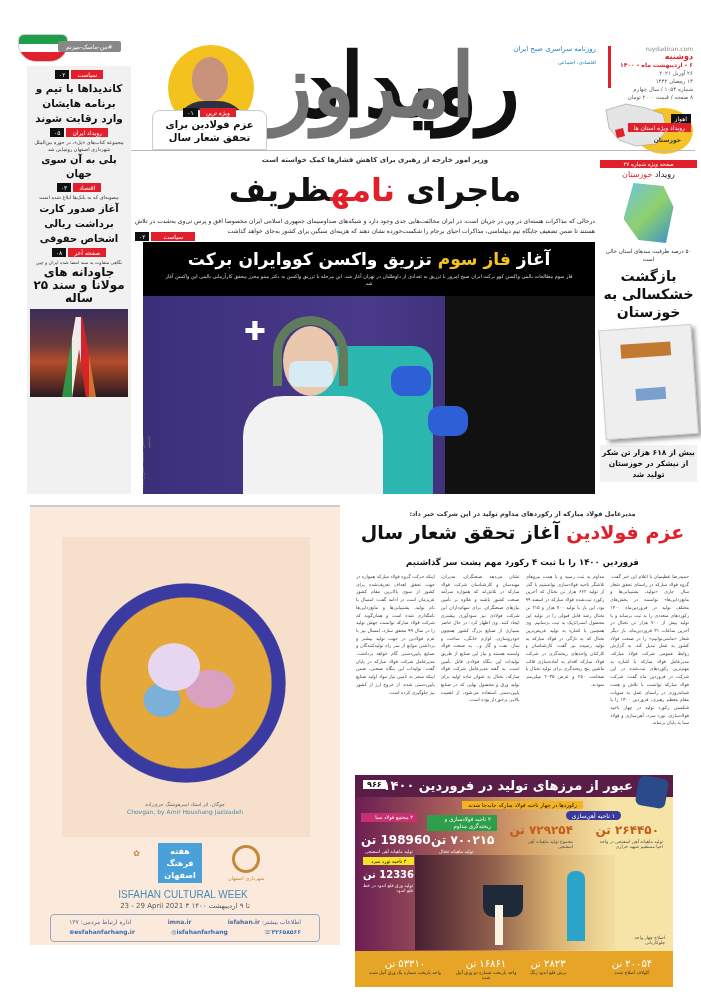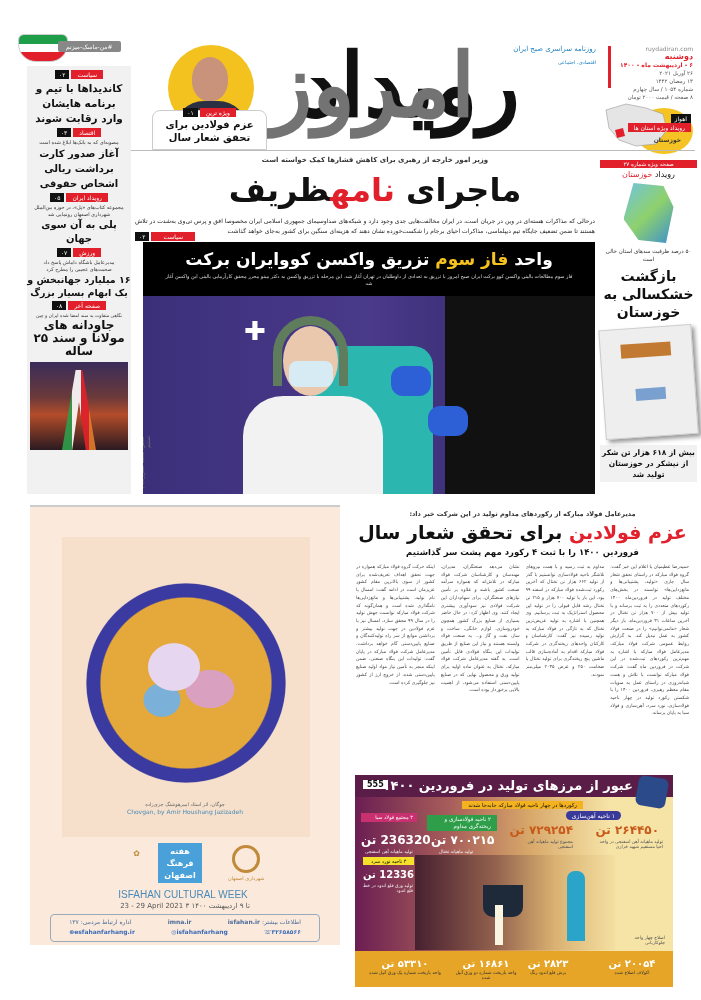--- a/index.html
+++ b/index.html
@@ -102,21 +102,21 @@
   #ad .dates { position:absolute; left: 0; width: 310px; top: 395px; text-align: center; direction: ltr; font-size: 7px; color: #555; }
   #ad .contact { position:absolute; left: 20px; top: 407px; width: 270px; height: 28px; border: 1px solid #9ab; border-radius: 4px; font-size: 6px; color: #4a6a9a; }
   #ad .contact .r1 { display:flex; justify-content: space-around; margin-top: 3px; direction: rtl; }
   #ad .contact .r2 { display:flex; justify-content: space-around; margin-top: 3px; direction: ltr; font-weight: bold; color: #3a6ab8; }
 
   
   #article { left: 350px; top: 505px; width: 345px; height: 260px; }
   #article .kick { text-align: center; font-size: 6.5px; font-weight: bold; color: #333; margin-top: 5px; }
   #article .head { text-align: center; font-size: 19px; font-weight: 900; line-height: 28px; }
   #article .head .red { color: #e2202b; }
-  #article .sub { text-align: center; font-size: 8.5px; font-weight: bold; margin-top: 1px; }
+  #article .sub { text-align: center; font-size: 8.5px; font-weight: bold; margin-top: 11px; }
   #article .cols { display: flex; gap: 6px; margin-top: 6px; padding: 0 6px; }
   #article .col { flex: 1; font-size: 4.6px; line-height: 7.7px; color: #444; text-align: justify; height: 190px; overflow: hidden; }
 
   
   #info { left: 355px; top: 775px; width: 318px; height: 212px; background: linear-gradient(90deg,#6b1e52 0%, #a85e5a 30%, #d8a86a 55%, #f6e3a6 80%); overflow: hidden; }
   #info .top { position:absolute; left: 0; top: 0; width: 318px; height: 22px; background: #5a1d48; }
   #info .title { position:absolute; right: 40px; top: 3px; font-size: 13px; font-weight: 900; color: #fff; }
   #info .logo { position:absolute; left: 8px; top: 5px; background: #fff; color: #111; font-size: 8px; font-weight: bold; padding: 0 4px; }
   #info .badge { position:absolute; right: 6px; top: 2px; width: 30px; height: 30px; background: #2a4a8a; border-radius: 6px; transform: rotate(10deg); }
   #info .sub { position:absolute; right: 90px; top: 26px; background: #f5b21f; color: #111; font-size: 5.5px; padding: 1px 6px; }
@@ -126,21 +126,21 @@
   #info .num { position:absolute; font-size: 12px; font-weight: 900; color: #fff; }
   #info .num.o { color: #c75a1a; }
   #info .nlab { position:absolute; font-size: 4.5px; color: #555; }
   #info .z2 { position:absolute; left: 8px; top: 82px; background: #f5e02a; color: #111; font-size: 5px; padding: 1px 8px; }
   #info .scene { position:absolute; left: 60px; top: 80px; width: 200px; height: 95px; background: linear-gradient(90deg,#3a1a2a,#8a5a4a 40%,#d8b070 70%,#f3dea0); opacity: .85; }
   #info .ladle { position:absolute; left: 128px; top: 110px; width: 40px; height: 32px; background: #1e2a3a; border-radius: 0 0 10px 10px; }
   #info .pour { position:absolute; left: 140px; top: 130px; width: 8px; height: 40px; background: #f8f4e0; }
   #info .worker { position:absolute; left: 212px; top: 96px; width: 18px; height: 70px; background: #2aa4c8; border-radius: 8px 8px 0 0; }
   #info .bottom { position:absolute; left: 0; top: 176px; width: 318px; height: 36px; background: #e6a526; }
   #info .bottom .cell { position:absolute; top: 6px; text-align: center; font-size: 4.5px; color: #333; }
-  #info .bottom .cell b { display:block; font-size: 10px; color: #fff; font-weight: 700; line-height: 13px; }
+  #info .bottom .cell b { display:block; font-size: 10px; color: #fff; font-weight: 400; line-height: 13px; }
 </style>
 </head>
 <body>
 
 <div class="abs" id="maskbadge">
   <div class="mask"></div>
   <div class="pill">#من-ماسک-میزنم</div>
 </div>
 
 <div class="abs" id="logo">
@@ -188,41 +188,33 @@
 <div class="abs" id="leftcol">
   <div>
     <div class="tagrow">
         <span class="red-tag">سیاست</span>
         <span class="blk-tag">۰۲</span>
       </div>
     <div class="hd" style="font-size:10.5px;line-height:15px;padding:0 4px;">کاندیداها با تیم و برنامه هایشان وارد رقابت شوند</div>
   </div>
   <div>
     <div class="tagrow">
+        <span class="red-tag">رویداد ایران</span>
+        <span class="blk-tag">۰۵</span>
+      </div>
+    <div class="small" style="font-size:5px;line-height:7px;padding:0 2px;">مجموعه کتاب‌های «پل»، در حوزه بین‌الملل شهرداری اصفهان رونمایی شد</div>
+    <div class="hd" style="font-size:10px;line-height:14px;">پلی به آن سوی جهان</div>
+  </div>
+  <div>
+    <div class="tagrow">
         <span class="red-tag">اقتصاد</span>
         <span class="blk-tag">۰۳</span>
       </div>
     <div class="small" style="font-size:5px;line-height:7px;">مصوبه‌ای که به بانک‌ها ابلاغ شده است</div>
     <div class="hd" style="font-size:10px;line-height:15px;padding:0 8px;">آغاز صدور کارت برداشت ریالی اشخاص حقوقی</div>
-  </div>
-  <div>
-    <div class="tagrow">
-        <span class="red-tag">رویداد ایران</span>
-        <span class="blk-tag">۰۵</span>
-      </div>
-    <div class="small" style="font-size:5px;line-height:7px;padding:0 2px;">مجموعه کتاب‌های «پل»، در حوزه بین‌الملل شهرداری اصفهان رونمایی شد</div>
-    <div class="hd" style="font-size:10px;line-height:14px;">پلی به آن سوی جهان</div>
-  </div>
-  <div>
-    <div class="tagrow">
-        <span class="red-tag">ورزش</span>
-        <span class="blk-tag">۰۷</span>
-      </div>
-    <div class="small" style="font-size:5px;line-height:7px;padding:0 6px;">مدیرعامل باشگاه داماش پاسخ داد صحبت‌های عجیبی را مطرح کرد</div>
-    <div class="hd" style="font-size:9.5px;line-height:13px;">۱۶ میلیارد جهانبخش و یک ابهام بسیار بزرگ</div>
   </div>
   <div>
     <div class="tagrow">
         <span class="red-tag">صفحه آخر</span>
         <span class="blk-tag">۰۸</span>
       </div>
     <div class="small" style="font-size:4.6px;line-height:7px;">نگاهی متفاوت به سند امضا شده ایران و چین</div>
     <div class="hd" style="font-size:12px;line-height:13px;">جاودانه های مولانا و سند ۲۵ ساله</div>
     <div class="photo">
         <div class="tower"></div>
@@ -236,21 +228,21 @@
   <span class="red">نامه</span><span>ظریف</span>
 </div>
 <div class="abs" id="lede">درحالی که مذاکرات هسته‌ای در وین در جریان است، در ایران مخالفت‌هایی جدی وجود دارد و شبکه‌های صداوسیمای جمهوری اسلامی ایران مخصوصا افق و پرس تی‌وی به‌شدت در تلاش هستند تا ضمن تضعیف جایگاه تیم دیپلماسی، مذاکرات احیای برجام را شکست‌خورده نشان دهند که هزینه‌ای سنگین برای کشور به‌جای خواهد گذاشت</div>
 <div class="abs" id="ledetags">
   <span class="blk-tag">۰۲</span>
   <span class="red-tag" style="padding:1px 12px;">سیاست</span>
 </div>
 
 <div class="abs" id="photoblk">
   <div class="ph">
-    <span>واحد</span>
+    <span>آغاز</span>
     <span class="y">فاز سوم</span>
     <span>تزریق واکسن کووایران برکت</span>
   </div>
   <div class="cap">فاز سوم مطالعات بالینی واکسن کوو برکت ایران صبح امروز با تزریق به تعدادی از داوطلبان در تهران آغاز شد. این مرحله با تزریق واکسن به دکتر مینو محرز محقق کارآزمایی بالینی این واکسن آغاز شد</div>
   <div class="img">
     <div class="logo">✚</div>
     <div class="chair"></div>
     <div class="person">
       <div class="coat"></div>
       <div class="face"></div>
@@ -306,47 +298,47 @@
       <span><span>◎</span><span>isfahanfarhang</span></span>
       <span><span>☏</span><span>۳۲۶۵۸۵۶۶</span></span>
     </div>
   </div>
 </div>
 
 <div class="abs" id="article">
   <div class="kick">مدیرعامل فولاد مبارکه از رکوردهای مداوم تولید در این شرکت خبر داد:</div>
   <div class="head">
     <span class="red">عزم فولادین</span>
-    <span>برای تحقق شعار سال</span>
+    <span>آغاز تحقق شعار سال</span>
   </div>
   <div class="sub">فروردین ۱۴۰۰ را با ثبت ۴ رکورد مهم پشت سر گذاشتیم</div>
   <div class="cols">
     <div class="col">حمیدرضا عظیمیان با اعلام این خبر گفت: گروه فولاد مبارکه در راستای تحقق شعار سال جاری «تولید، پشتیبانی‌ها و مانع‌زدایی‌ها» توانسته در بخش‌های مختلف تولید در فروردین‌ماه ۱۴۰۰ رکوردهای متعددی را به ثبت برساند و با تولید بیش از ۷۰۰ هزار تن تختال در آخرین ساعات ۳۱ فروردین‌ماه، بار دیگر شعار «مانمی‌توانیم» را در صنعت فولاد کشور به عمل تبدیل کند. به گزارش روابط عمومی شرکت فولاد مبارکه، مدیرعامل فولاد مبارکه با اشاره به مهم‌ترین رکوردهای ثبت‌شده در این شرکت در فروردین ماه گفت: شرکت فولاد مبارکه توانست با تلاش و همت شبانه‌روزی در راستای عمل به منویات مقام معظم رهبری، فروردین ۱۴۰۰ را با شکستن رکورد تولید در چهار ناحیه فولادسازی، نورد سرد، آهن‌سازی و فولاد سبا به پایان برساند.</div>
     <div class="col">مداوم به ثبت رسید و با همت نیروهای تلاشگر ناحیه فولادسازی توانستیم با گذر از تولید ۶۶۲ هزار تن تختال که آخرین رکورد ثبت‌شده فولاد مبارکه در اسفند ۹۹ بود، این بار با تولید ۷۰۰ هزار و ۲۱۵ تن تختال رشد قابل قبولی را در تولید این محصول استراتژیک به ثبت برسانیم. وی همچنین با اشاره به تولید عریض‌ترین تختال که به تازگی در فولاد مبارکه به تولید رسیده نیز گفت: کارشناسان و کارکنان واحدهای ریخته‌گری در شرکت فولاد مبارکه اقدام به آماده‌سازی قالب ماشین پنج ریخته‌گری برای تولید تختال با ضخامت ۲۵۰ و عرض ۲۰۳۵ میلی‌متر نمودند.</div>
     <div class="col">تشان می‌دهد صنعتگران، مدیران، مهندسان و کارشناسان شرکت فولاد مبارکه در تلاش‌اند که همواره سرآمد صنعت کشور باشند و علاوه بر تأمین نیازهای صنعتگران، برای سهام‌داران این شرکت فولادی نیز سودآوری بیشتری ایجاد کنند. وی اظهار کرد: در حال حاضر بسیاری از صنایع بزرگ کشور همچون خودروسازی، لوازم خانگی، ساخت و ساز، نفت و گاز و... به صنعت فولاد وابسته هستند و نیاز این صنایع از طریق تولیدات این بنگاه فولادی قابل تأمین است. به گفته مدیرعامل شرکت فولاد مبارکه، تختال به عنوان ماده اولیه برای تولید ورق و محصول نهایی که در صنایع پایین‌دستی استفاده می‌شود، از اهمیت بالایی برخوردار بوده است.</div>
     <div class="col">اینکه حرکت گروه فولاد مبارکه همواره در جهت تحقق اهداف تعریف‌شده برای کشور از سوی بالاترین مقام کشور عزیزمان است در ادامه گفت: امسال با نام تولید، پشتیبانی‌ها و مانع‌زدایی‌ها نامگذاری شده است و همان‌گونه که شرکت فولاد مبارکه توانست جهش تولید را در سال ۹۹ محقق سازد، امسال نیز با عزم فولادین در جهت تولید بیشتر و برداشتن موانع از سر راه تولیدکنندگان و صنایع پایین‌دستی گام خواهد برداشت. مدیرعامل شرکت فولاد مبارکه در پایان گفت: تولیدات این بنگاه صنعتی، ضمن اینکه منجر به تأمین نیاز مواد اولیه صنایع پایین‌دستی شده، از خروج ارز از کشور نیز جلوگیری کرده است.</div>
   </div>
 </div>
 
 <div class="abs" id="info">
   <div class="top"></div>
   <div class="title">عبور از مرزهای تولید در فروردین ۱۴۰۰</div>
-  <div class="logo">555</div>
+  <div class="logo">۹۶۶</div>
   <div class="badge"></div>
   <div class="sub">رکوردها در چهار ناحیه فولاد مبارکه جابه‌جا شدند</div>
   <div class="z1">۱ ناحیه آهن‌سازی</div>
   <div class="z3" style="width:70px;">۲ ناحیه فولادسازی و ریخته‌گری مداوم</div>
   <div class="z3b" style="width:56px;">۳ مجتمع فولاد سبا</div>
   <div class="num o" style="right:14px;top:48px;">۲۶۴۴۵۰ تن</div>
   <div class="nlab" style="right:10px;top:64px;width:70px;">تولید ماهیانه آهن اسفنجی در واحد احیا مستقیم شهید خرازی</div>
   <div class="num o" style="right:100px;top:48px;">۷۲۹۲۵۴ تن</div>
   <div class="nlab" style="right:100px;top:64px;width:60px;">مجموع تولید ماهیانه آهن اسفنجی</div>
   <div class="num" style="left:76px;top:58px;">۷۰۰۲۱۵ تن</div>
   <div class="nlab" style="left:84px;top:74px;color:#eee;">تولید ماهیانه تختال</div>
-  <div class="num" style="left:6px;top:58px;">236320 تن</div>
+  <div class="num" style="left:6px;top:58px;">198960 تن</div>
   <div class="nlab" style="left:10px;top:74px;color:#eee;">تولید ماهیانه آهن اسفنجی</div>
   <div class="scene"></div>
   <div class="ladle"></div>
   <div class="pour"></div>
   <div class="worker"></div>
   <div class="z2">۴ ناحیه نورد سرد</div>
   <div class="num" style="left:8px;top:94px;font-size:10px;">12336 تن</div>
   <div class="nlab" style="left:8px;top:108px;width:50px;color:#eee;">تولید ورق قلع اندود در خط قلع اندود</div>
   <div class="nlab" style="right:8px;top:160px;width:40px;">اصلاح چهار واحد جلوکاربانی</div>
   <div class="bottom">

